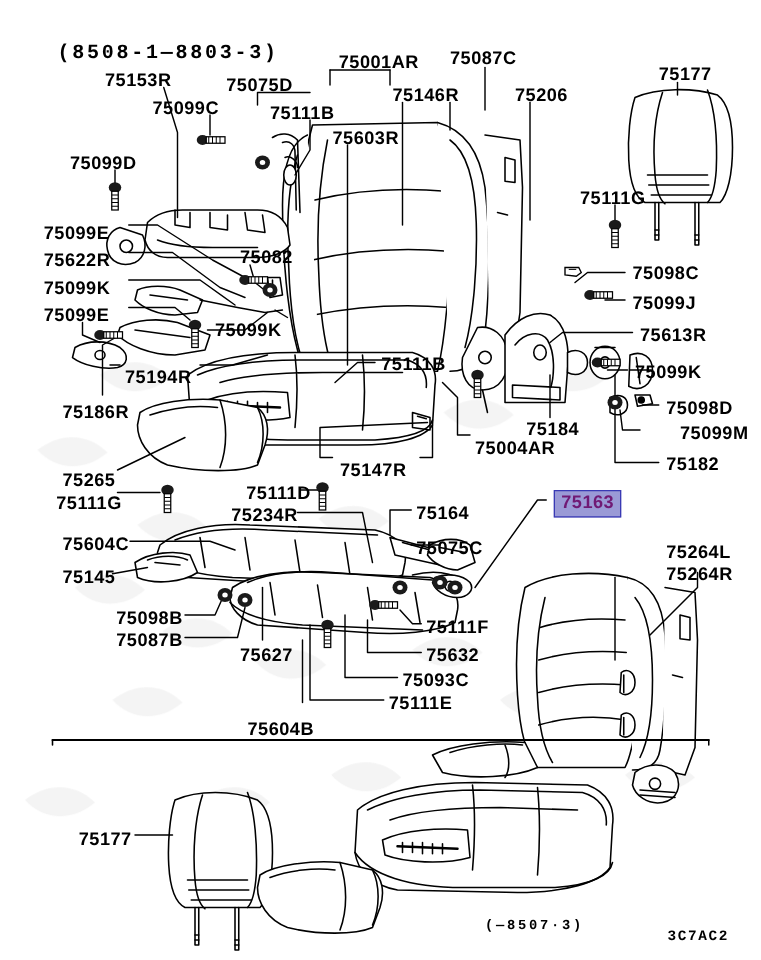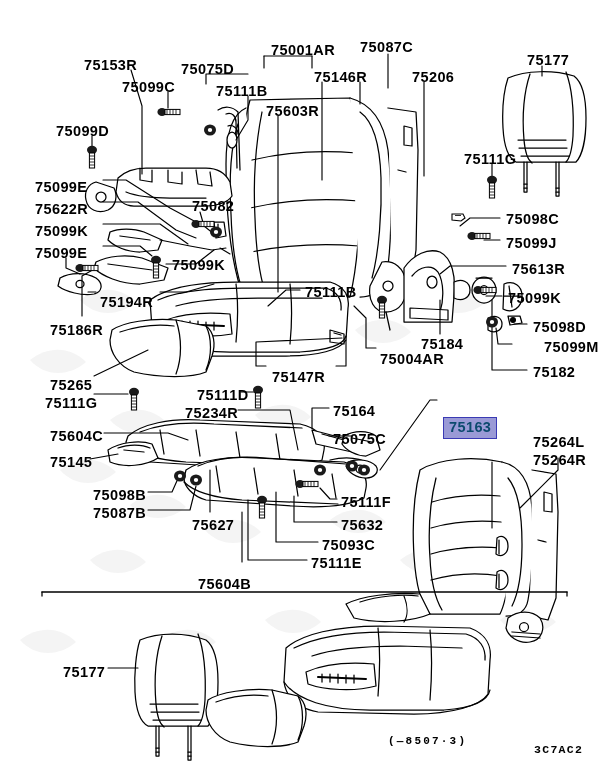--- a/index.html
+++ b/index.html
@@ -15,21 +15,21 @@
        font-family:"Liberation Mono",monospace;}
   .ftr{position:absolute;font-weight:bold;font-size:11px;
        letter-spacing:2.2px;white-space:nowrap;line-height:1;
        font-family:"Liberation Mono",monospace;}
   .code{position:absolute;font-weight:bold;font-size:11.5px;
         letter-spacing:1.3px;white-space:nowrap;line-height:1;
         font-family:"Liberation Mono",monospace;}
   .hl{position:absolute;font-weight:bold;font-size:14.5px;
       letter-spacing:.4px;line-height:1;white-space:nowrap;
       background:#9a9ad6;border:1.5px solid #3a3ab4;
-      padding:2px 5px 3px 5px;color:#0c4a6e;margin-top:25px;}
+      padding:2px 5px 3px 5px;color:#701a75;}
 </style>
 </head>
 <body>
 
 <div id="page">
 
   <svg id="art" viewBox="0 0 609 768">
     <defs>
       <g id="wm">
         <path d="M0,0 C18,-14 40,-14 56,2 C40,16 16,18 0,0 Z" fill="#f2f2f2"></path>
@@ -393,20 +393,21 @@
       <use href="#nut" x="180" y="476"></use>
       <use href="#nut" x="196" y="480"></use>
       <use href="#vbolt" x="262" y="500"></use>
       <use href="#bolt" x="300" y="484"></use>
       <use href="#nut" x="320" y="470"></use>
       <use href="#nut" x="352" y="466"></use>
       <use href="#nut" x="364" y="470"></use>
     </g>
   </svg>
 
+  <div class="hdr" style="left:46px;top:34px;">(8508-1—8803-3)</div>
 
   <div class="ftr" style="left:388px;top:736px;">(—8507·3)</div>
 
   <div class="code" style="left:534px;top:744px;">3C7AC2</div>
 
   <div class="hl" style="left: 443px; top: 392px; background: rgb(154, 154, 214); border-color: rgb(58, 58, 180);">75163</div>
 
   <div id="labels">
       <div class="lbl" style="left: 84px; top: 58px;">75153R</div>
       <div class="lbl" style="left: 122px; top: 80px;">75099C</div>

